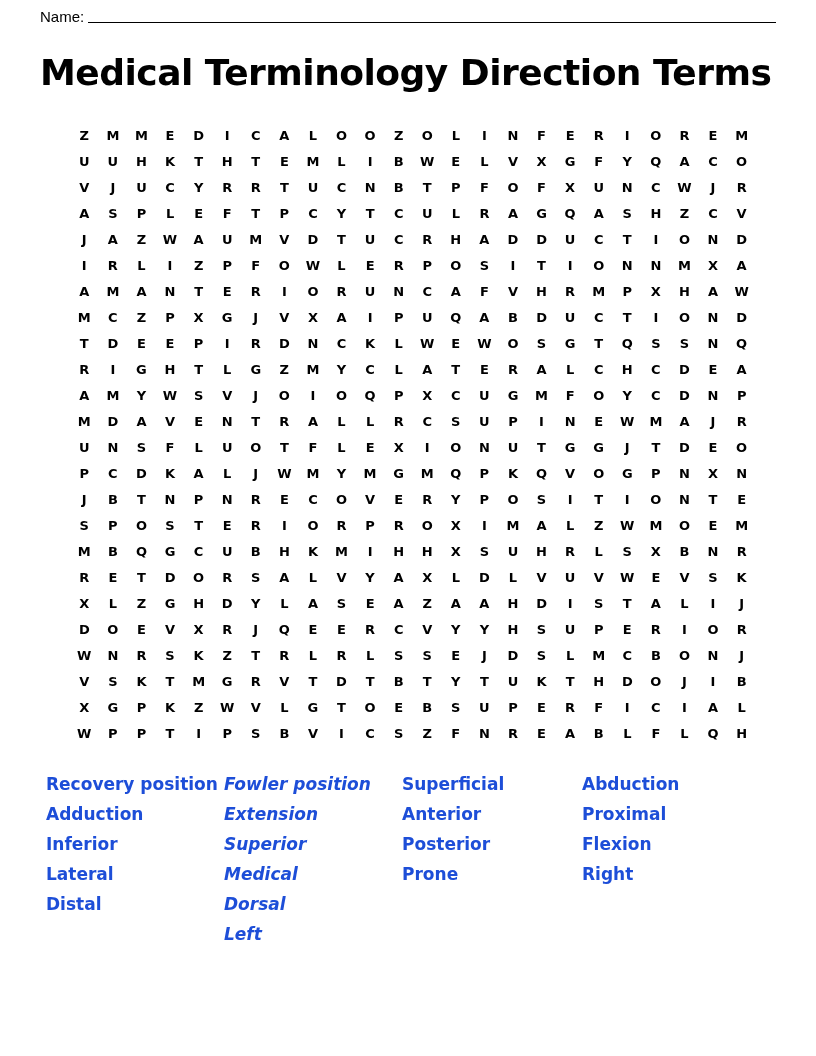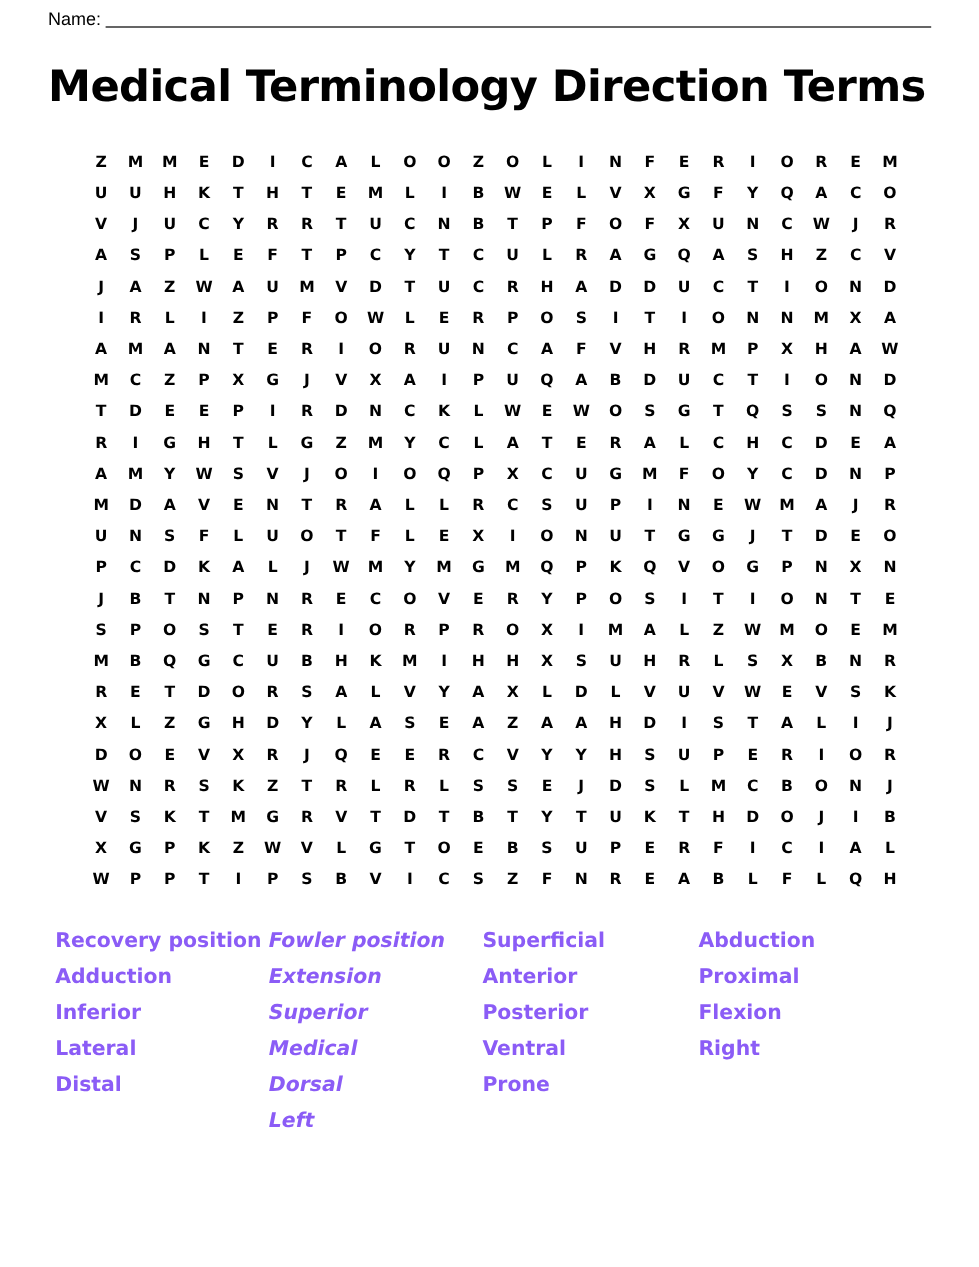--- a/index.html
+++ b/index.html
@@ -90,21 +90,21 @@
   }
   .wl-col:nth-child(1) { flex: 0 0 178px; }
   .wl-col:nth-child(2) { flex: 0 0 178px; font-style: italic; }
   .wl-col:nth-child(3) { flex: 0 0 180px; }
   .wl-col:nth-child(4) { flex: 1; }
   .wl-item {
     font-family: "DejaVu Sans", sans-serif;
     font-weight: bold;
     font-size: 17px;
     line-height: 30px;
-    color: #8b5cf6;
+    color: #1d4ed8;
     white-space: nowrap;
   }
 </style>
 </head>
 <body>
 
 <div class="page">
 
   <div class="name-row">
     <span class="name-label">Name:</span>
@@ -757,21 +757,20 @@
         <div class="wl-item">Extension</div>
         <div class="wl-item">Superior</div>
         <div class="wl-item">Medical</div>
         <div class="wl-item">Dorsal</div>
         <div class="wl-item">Left</div>
       </div>
     <div class="wl-col">
         <div class="wl-item">Superficial</div>
         <div class="wl-item">Anterior</div>
         <div class="wl-item">Posterior</div>
-        <div class="wl-item">Ventral</div>
         <div class="wl-item">Prone</div>
       </div>
     <div class="wl-col">
         <div class="wl-item">Abduction</div>
         <div class="wl-item">Proximal</div>
         <div class="wl-item">Flexion</div>
         <div class="wl-item">Right</div>
       </div>
   </div>
 

